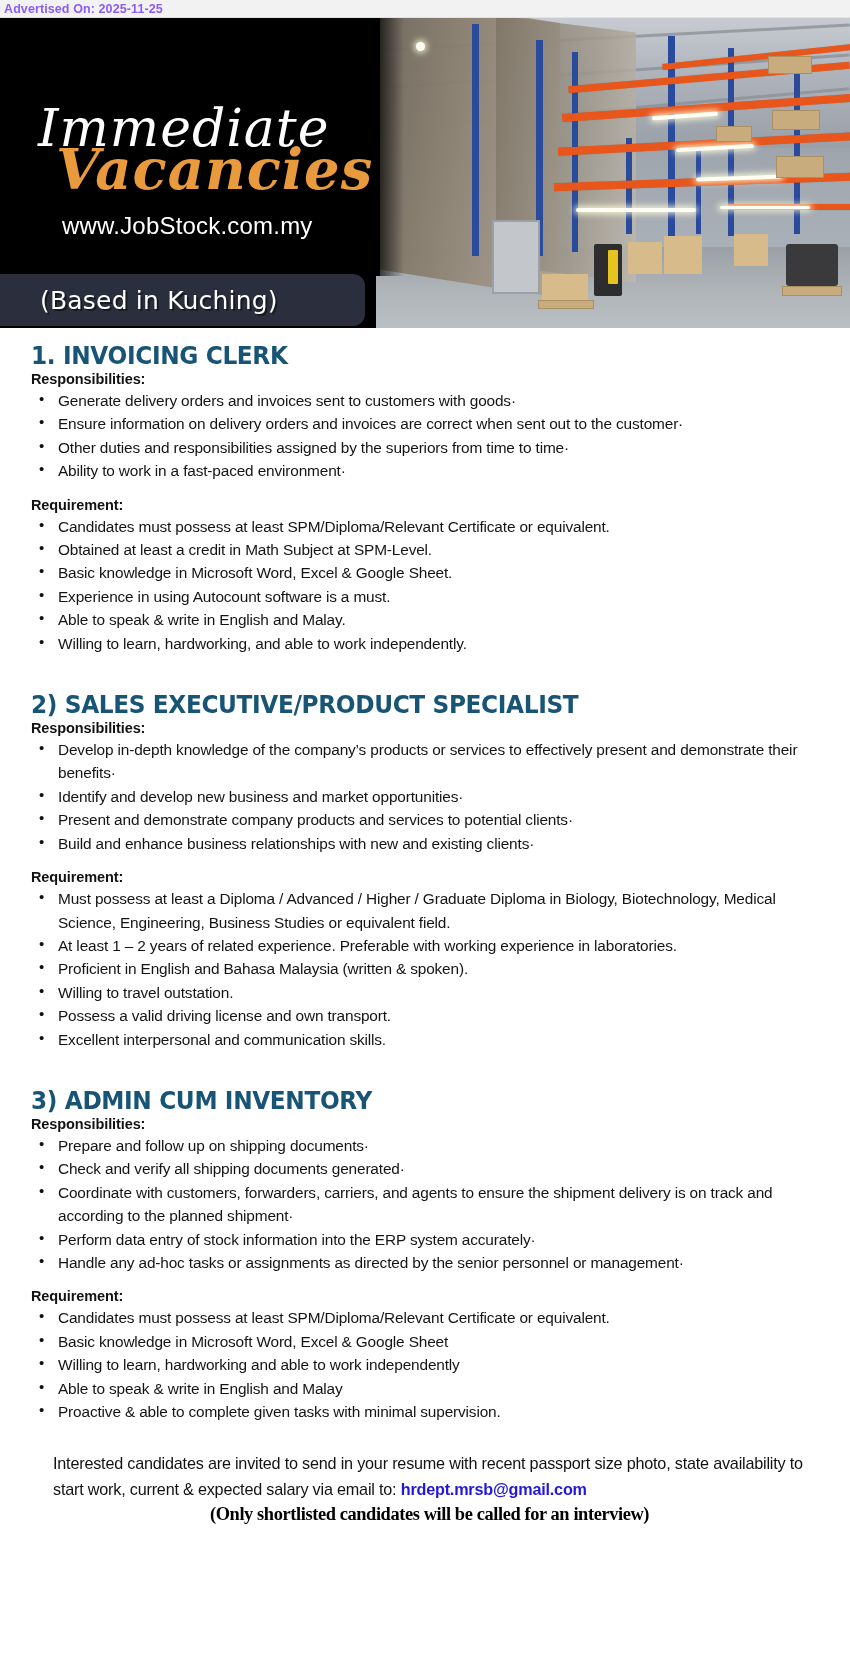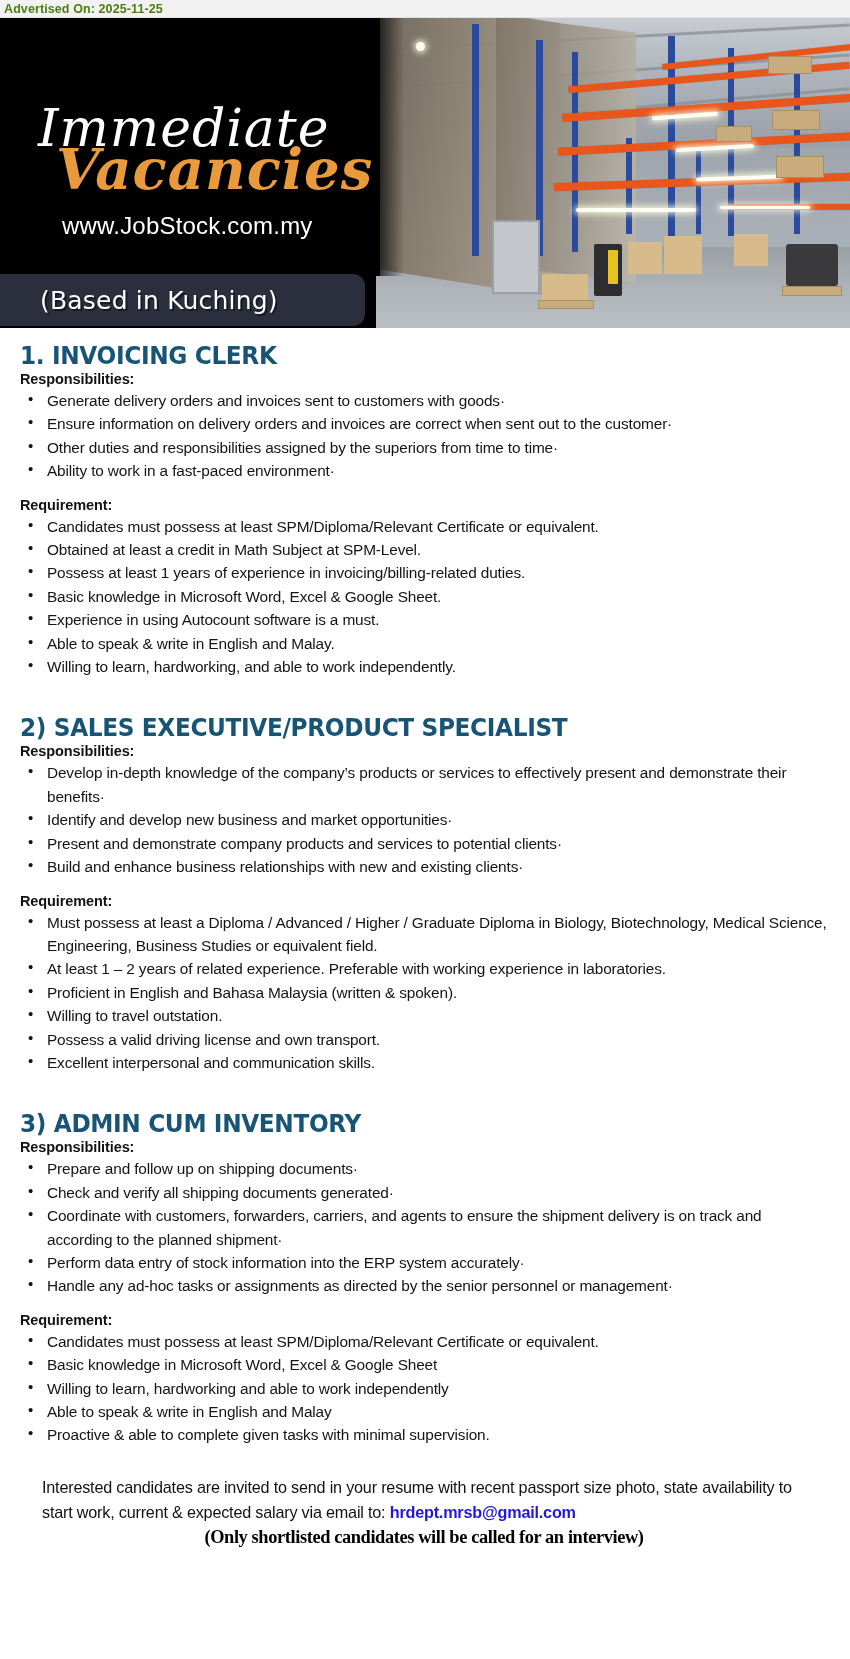--- a/index.html
+++ b/index.html
@@ -19,21 +19,21 @@
     width: 850px;
     background: #f2f2f2;
     border-bottom: 1px solid #e2e2e2;
     display: flex;
     align-items: center;
     padding-left: 4px;
   }
   .ad-bar-text {
     font-size: 12.5px;
     font-weight: bold;
-    color: #4d7c0f;
+    color: #8b5cf6;
     letter-spacing: .1px;
   }
 
   
   .banner {
     position: relative;
     width: 850px;
     height: 310px;
     overflow: hidden;
     background: #000;
@@ -178,21 +178,21 @@
     font-weight: normal;
     font-size: 25px;
     color: #ffffff;
     text-shadow: 2px 2px 0 rgba(0,0,0,.45);
     letter-spacing: .2px;
     white-space: nowrap;
   }
 
   
   .content {
-    padding: 14px 22px 0 20px;
+    padding: 14px 22px 0 31px;
   }
 
   .job-heading {
     font-family: "DejaVu Sans", sans-serif;
     font-weight: bold;
     font-size: 25px;
     color: #175476;
     letter-spacing: -0.4px;
     line-height: 1.12;
     margin-bottom: 1px;
@@ -345,21 +345,20 @@
       <li>Generate delivery orders and invoices sent to customers with goods·</li>
       <li>Ensure information on delivery orders and invoices are correct when sent out to the customer·</li>
       <li>Other duties and responsibilities assigned by the superiors from time to time·</li>
       <li>Ability to work in a fast-paced environment·</li>
     </ul>
     <div class="gap-sm"></div>
     <div class="sub-label">Requirement:</div>
     <ul class="bullets">
       <li>Candidates must possess at least SPM/Diploma/Relevant Certificate or equivalent.</li>
       <li>Obtained at least a credit in Math Subject at SPM-Level.</li>
-      <li>Possess at least 1 years of experience in invoicing/billing-related duties.</li>
       <li>Basic knowledge in Microsoft Word, Excel &amp; Google Sheet.</li>
       <li>Experience in using Autocount software is a must.</li>
       <li>Able to speak &amp; write in English and Malay.</li>
       <li>Willing to learn, hardworking, and able to work independently.</li>
     </ul>
   </div>
 
   <div class="gap-lg"></div>
 
   <div>

